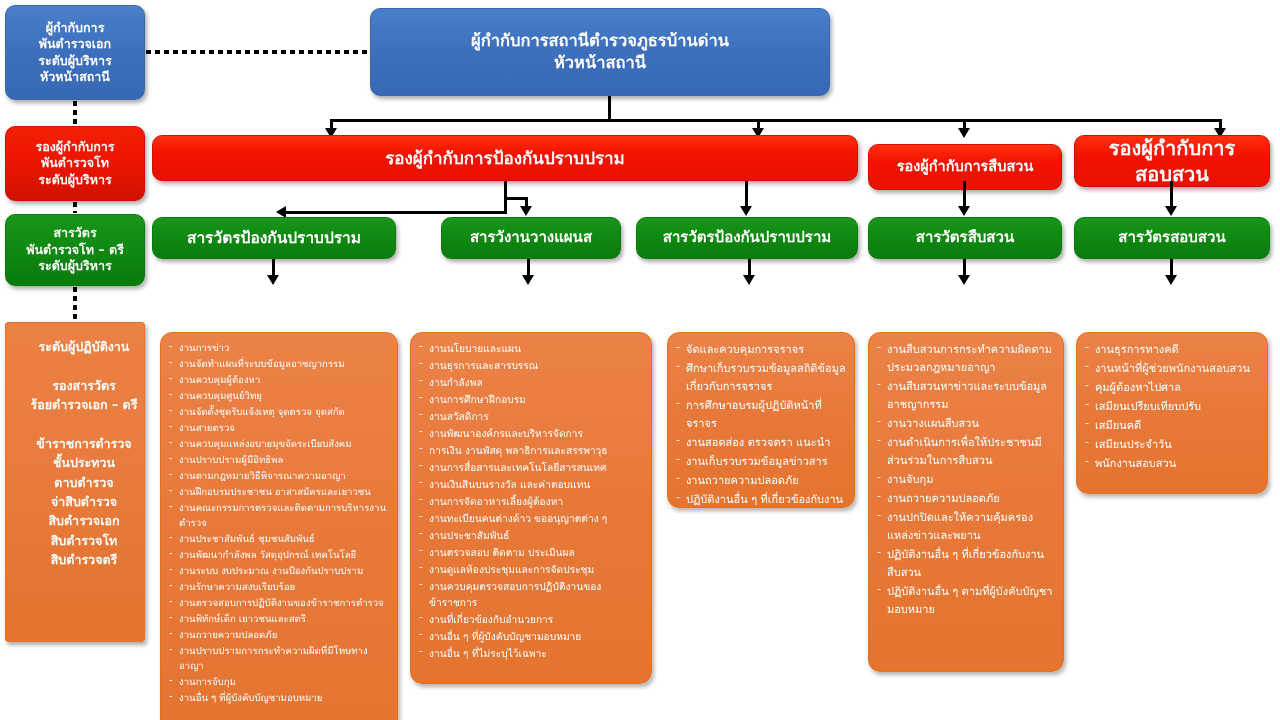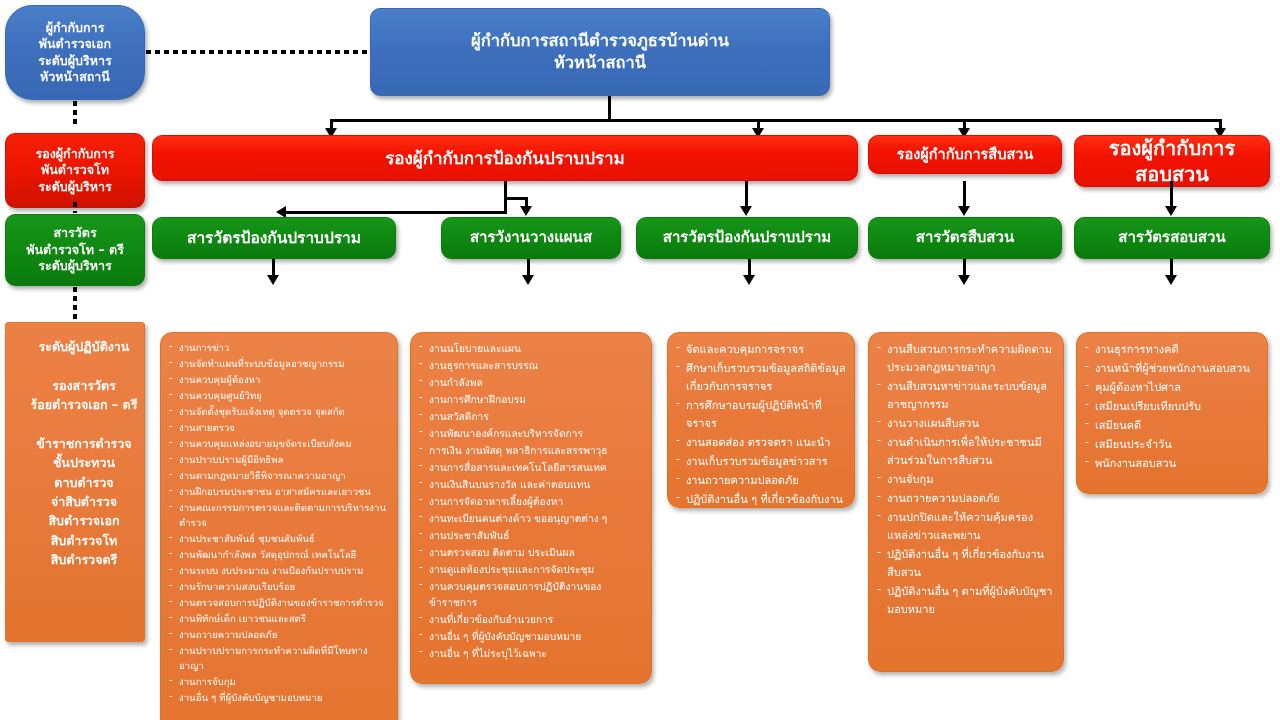--- a/index.html
+++ b/index.html
@@ -34,21 +34,20 @@
     white-space: pre-line;
   }
 
   .node.blue {
     background: linear-gradient(180deg, #4a7fc9 0%, #3d6fbd 48%, #3668b5 100%);
     border: 1px solid #3a67ae;
   }
   .node.red {
     background: linear-gradient(180deg, #f41f06 0%, #ef1500 45%, #cf1200 100%);
     border: 1px solid #cf1200;
-    margin-top: 7px;
   }
   .node.red-flat {
     background: linear-gradient(180deg, #ff2f10 0%, #f41200 40%, #e81100 100%);
     border: 1px solid #d51000;
   }
   .node.green {
     background: linear-gradient(180deg, #18951a 0%, #108a12 45%, #0a7a0c 100%);
     border: 1px solid #0a7a0c;
   }
   .node.orange-legend {
@@ -141,21 +140,21 @@
     border-right: 10px solid #000000;
   }
 </style>
 </head>
 <body>
 
 <div id="chart-root">
 
   <div id="legend-col">
 
-    <div class="node blue" style="top:5px; height:95px; font-size:12.5px;border-radius:27px;">
+    <div class="node blue" style="top:5px; height:95px; font-size:12.5px;">
       <span class="legend-lines">ผู้กำกับการ
 พันตำรวจเอก
 ระดับผู้บริหาร
 หัวหน้าสถานี</span>
     </div>
 
     <div class="node red" style="top:126px; height:75px; font-size:12.5px;">
       <span class="legend-lines">รองผู้กำกับการ
 พันตำรวจโท
 ระดับผู้บริหาร</span>
@@ -207,21 +206,21 @@
   <div class="line-v" style="left:963px; top:119px; height:11px;"></div>
   <div class="arrow-down" style="left:958px; top:128px;"></div>
 
   <div class="line-v" style="left:1219px; top:119px; height:11px;"></div>
   <div class="arrow-down" style="left:1214px; top:128px;"></div>
 
   <div class="node red-flat" style="left:152px; top:135px; width:706px; height:46px; font-size:17px;">
     <span>รองผู้กำกับการป้องกันปราบปราม</span>
   </div>
 
-  <div class="node red-flat" style="left:868px; top:135px; width:194px; height:39px; font-size:14.5px;">
+  <div class="node red-flat" style="left:868px; top:144px; width:194px; height:46px; font-size:14.5px;">
     <span>รองผู้กำกับการสืบสวน</span>
   </div>
 
   <div class="node red-flat" style="left:1074px; top:135px; width:196px; height:52px; font-size:20px;">
     <span>รองผู้กำกับการสอบสวน</span>
   </div>
 
   <div class="line-v" style="left:504px; top:181px; height:32px;"></div>
   <div class="line-h" style="left:285px; top:211px; width:222px;"></div>
   <div class="arrow-left" style="left:276px; top:206px;"></div>

